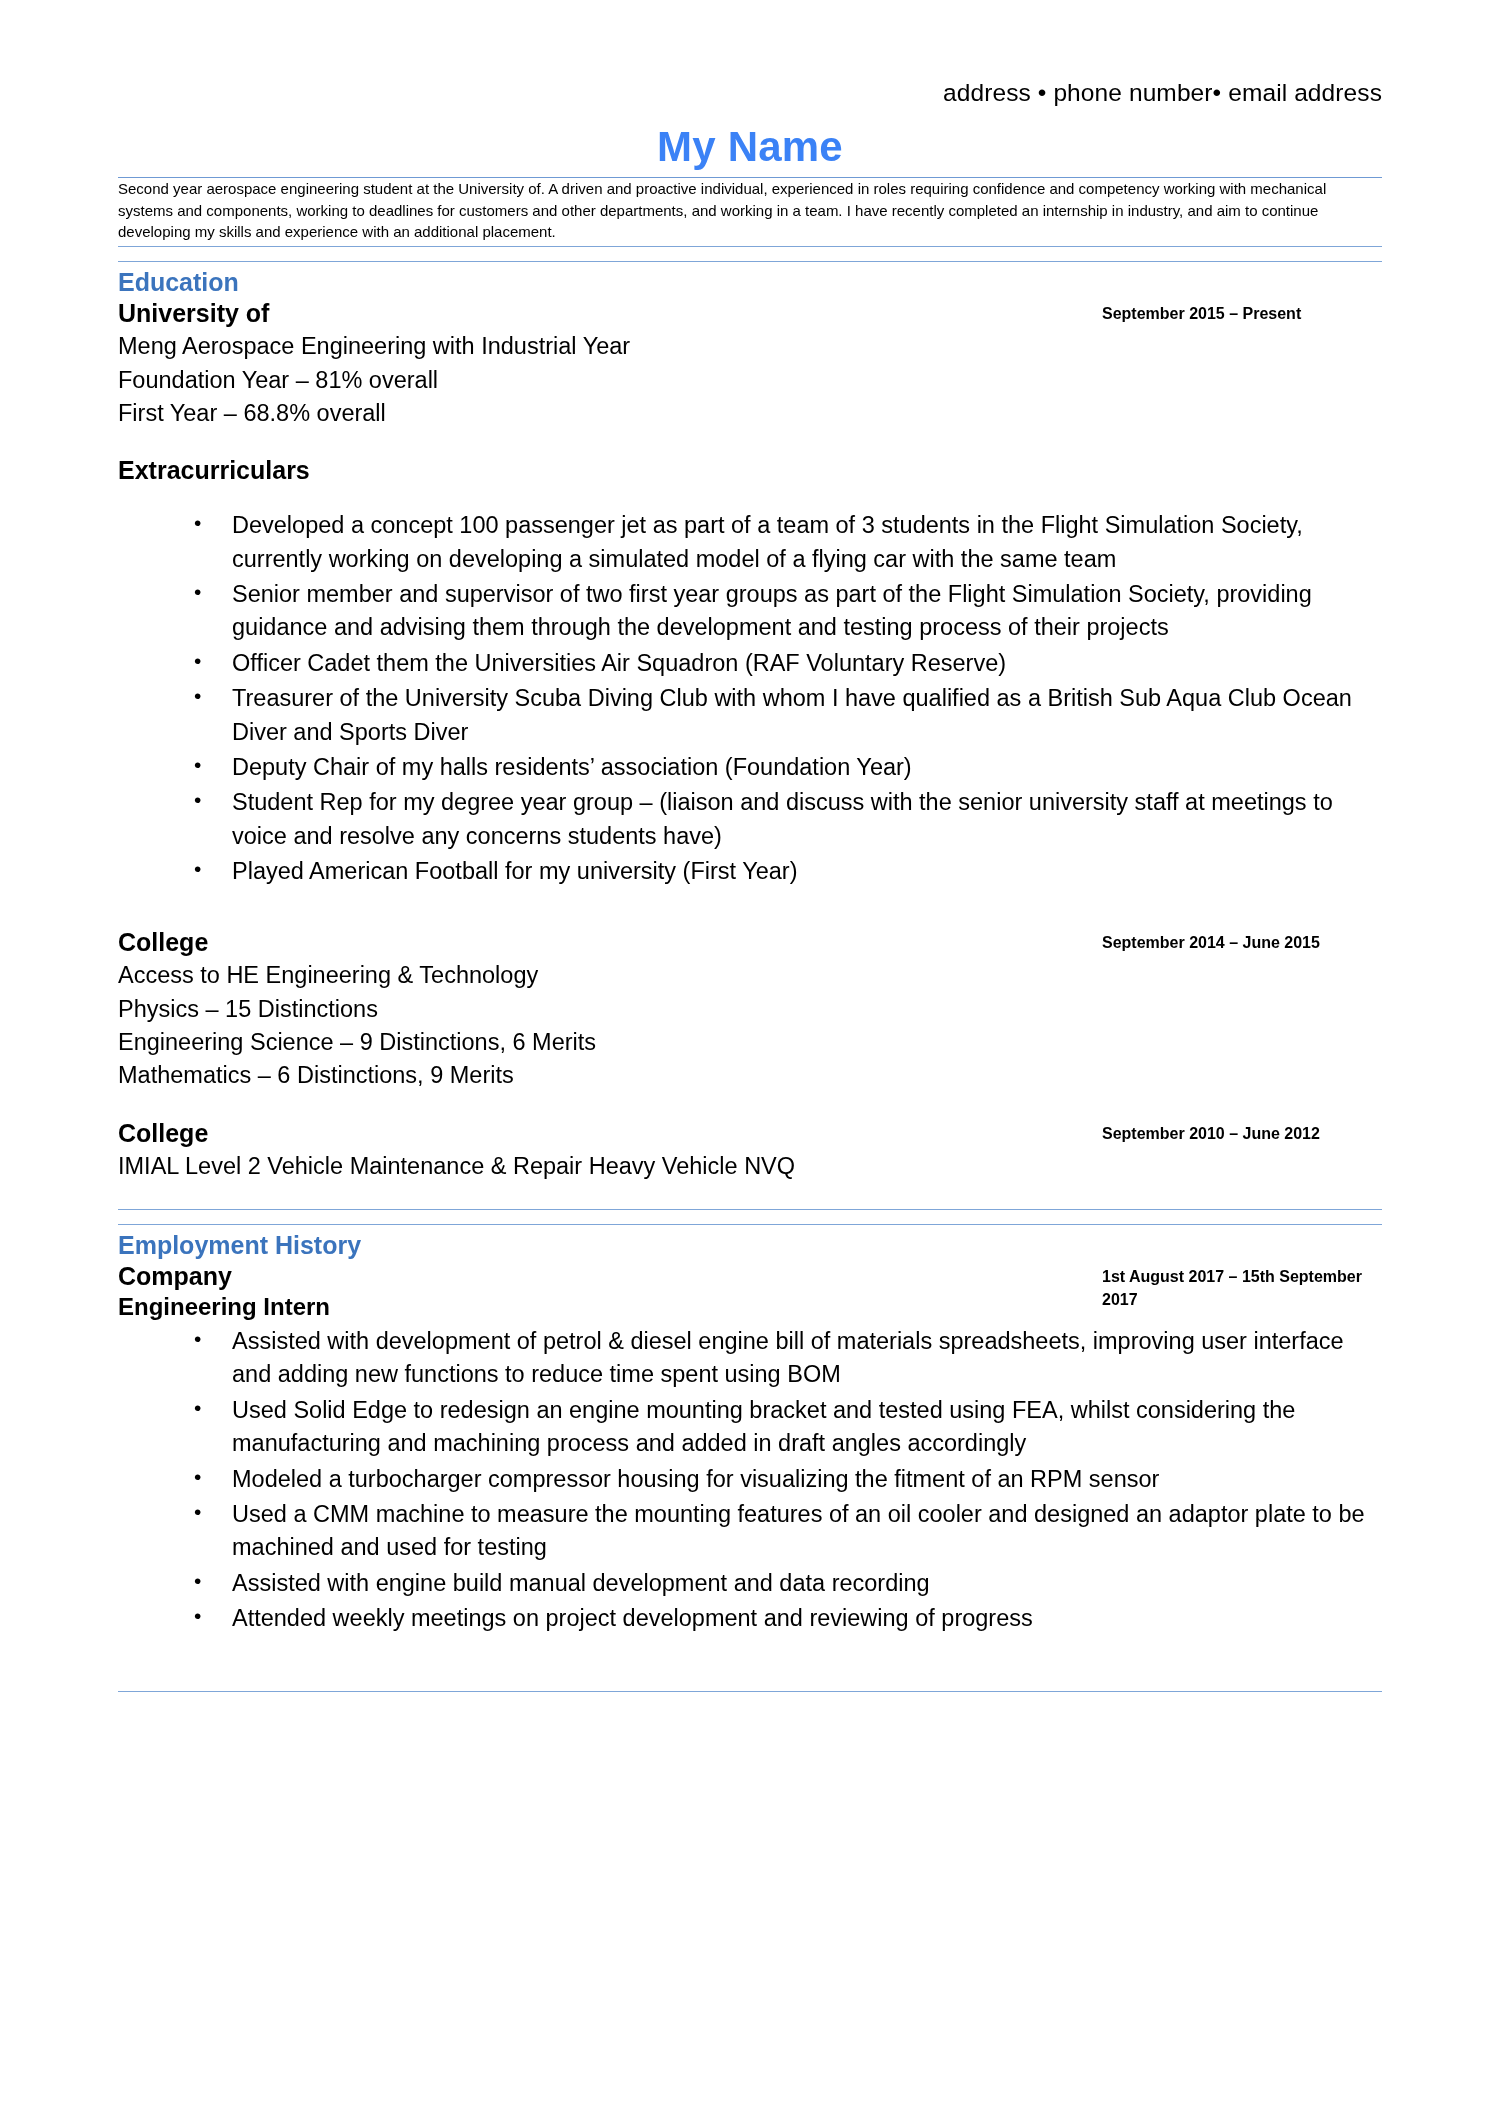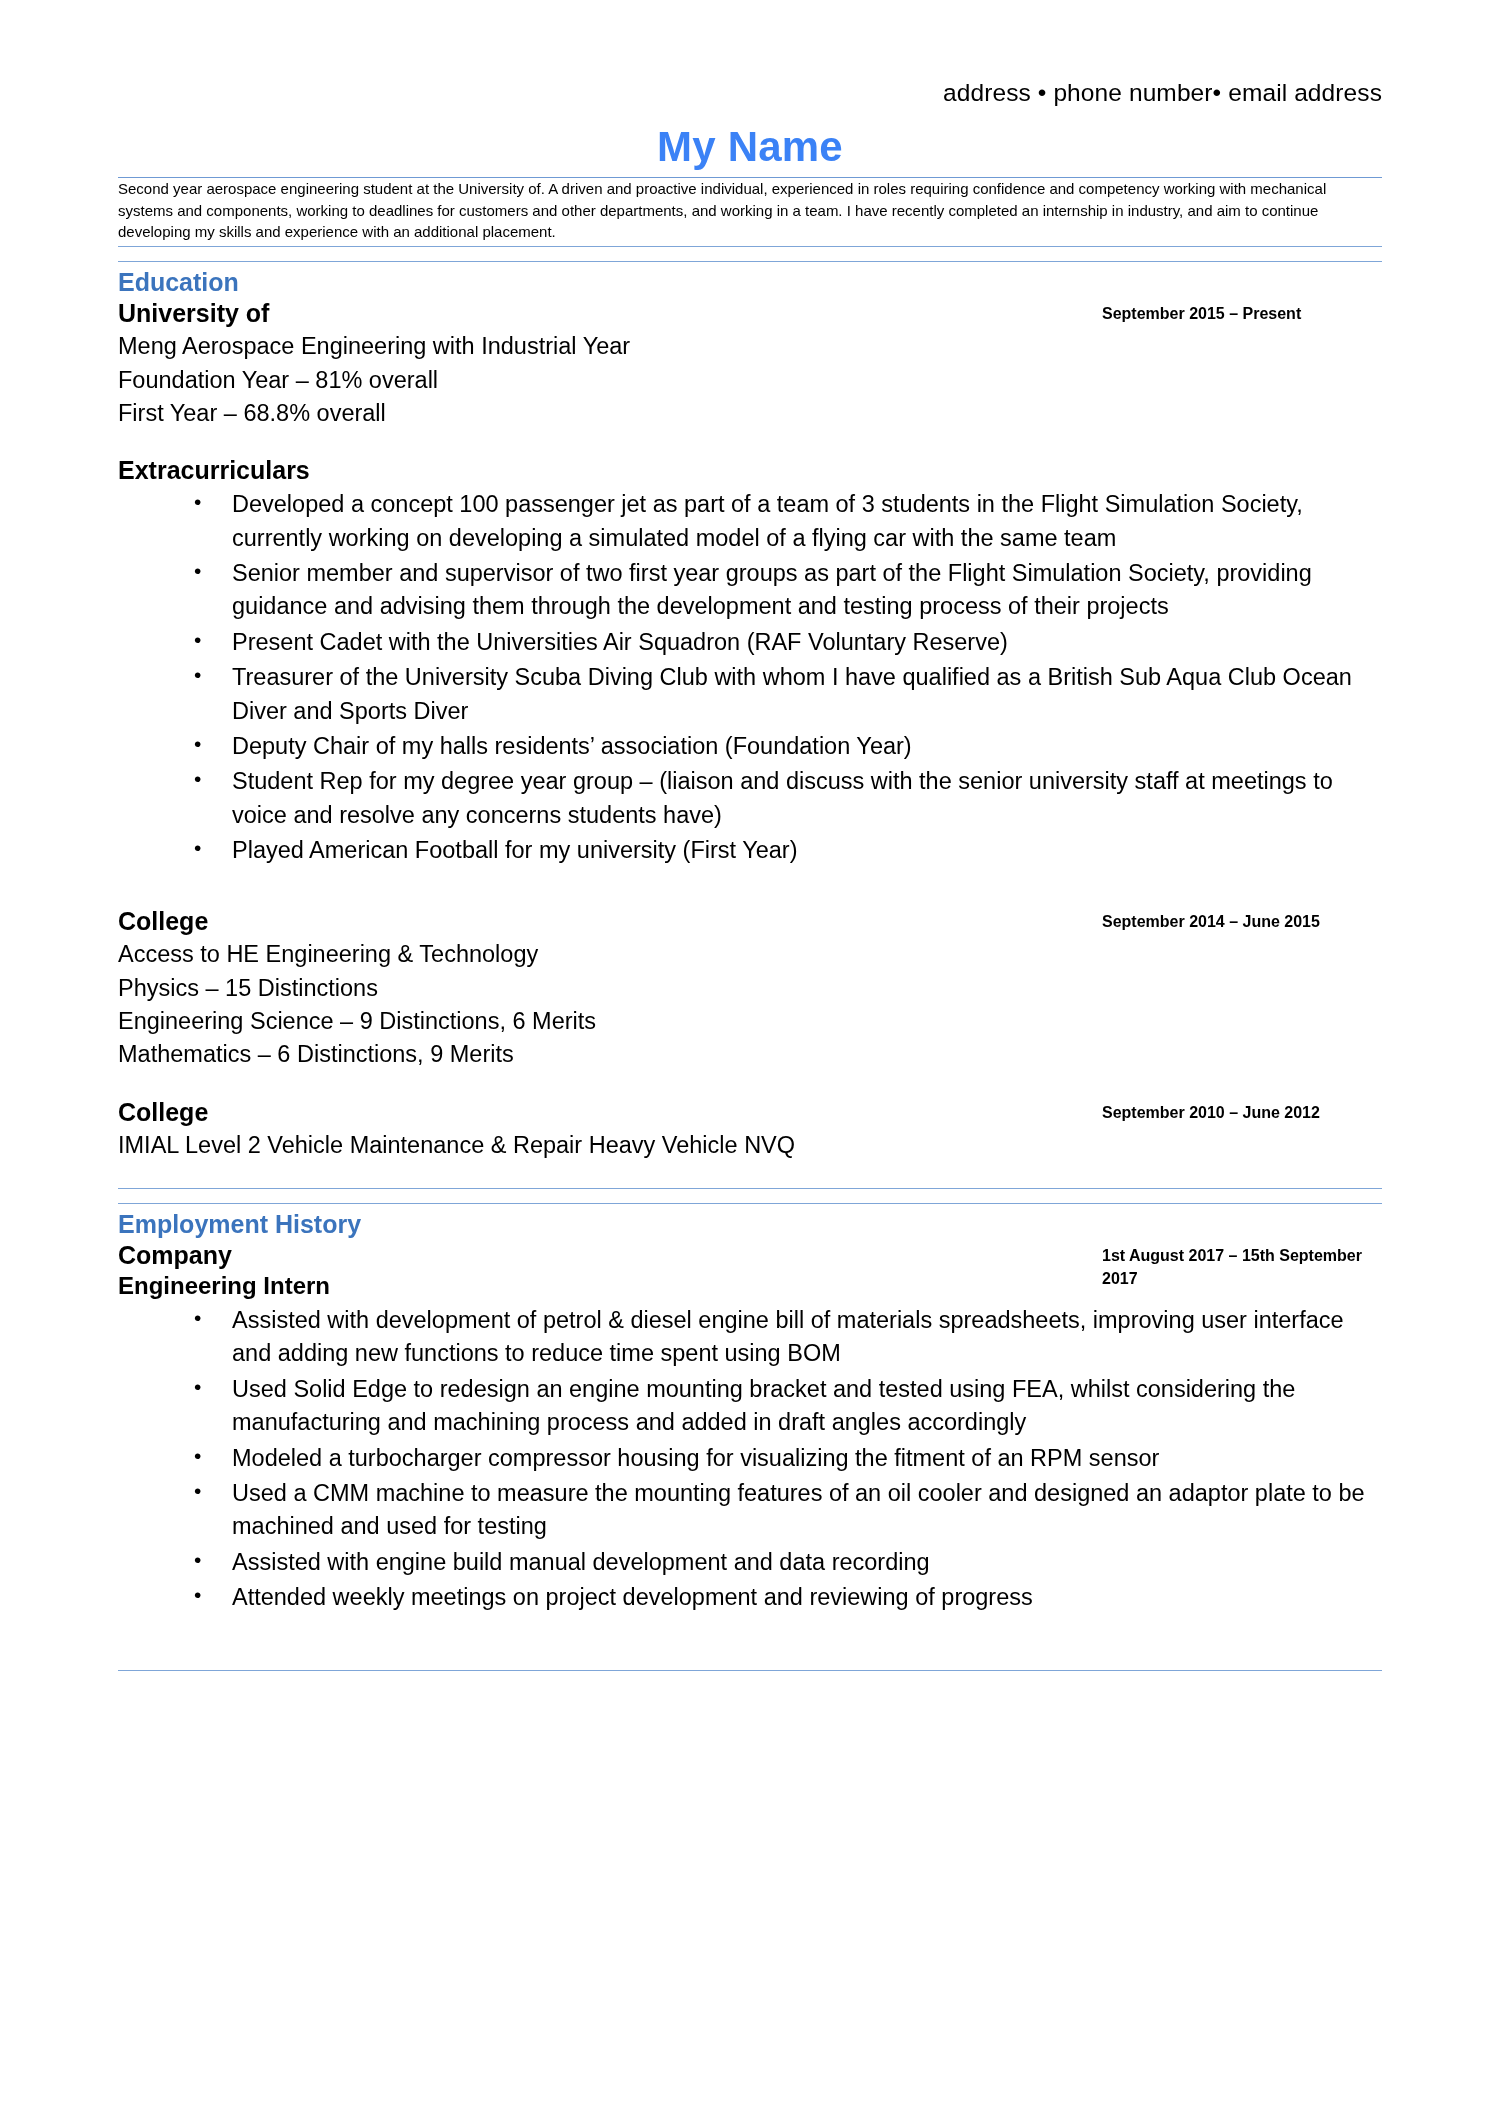--- a/index.html
+++ b/index.html
@@ -88,21 +88,21 @@
     margin: 0 0 2px 0;
   }
   .detail {
     font-size: 23.5px;
     line-height: 1.42;
     margin: 0;
   }
   .sub-head {
     font-weight: bold;
     font-size: 25px;
-    margin: 0 0 3px 0;
+    margin: 0 0 24px 0;
   }
   ul.bullets {
     margin: 2px 0 0 0;
     padding-left: 76px;
     list-style: none;
   }
   ul.bullets li {
     font-size: 23.5px;
     line-height: 1.42;
     margin-bottom: 2px;
@@ -151,21 +151,21 @@
     </div>
     <div class="entry-right">September 2015 – Present</div>
   </div>
 
   <div class="gap-md"></div>
 
   <div class="sub-head">Extracurriculars</div>
   <ul class="bullets">
     <li>Developed a concept 100 passenger jet as part of a team of 3 students in the Flight Simulation Society, currently working on developing a simulated model of a flying car with the same team</li>
     <li>Senior member and supervisor of two first year groups as part of the Flight Simulation Society, providing guidance and advising them through the development and testing process of their projects</li>
-    <li>Present Cadet with the Universities Air Squadron (RAF Voluntary Reserve)</li>
+    <li>Officer Cadet them the Universities Air Squadron (RAF Voluntary Reserve)</li>
     <li>Treasurer of the University Scuba Diving Club with whom I have qualified as a British Sub Aqua Club Ocean Diver and Sports Diver</li>
     <li>Deputy Chair of my halls residents’ association (Foundation Year)</li>
     <li>Student Rep for my degree year group – (liaison and discuss with the senior university staff at meetings to voice and resolve any concerns students have)</li>
     <li>Played American Football for my university (First Year)</li>
   </ul>
 
   <div class="gap-lg"></div>
 
   <div class="entry">
     <div class="entry-left">

